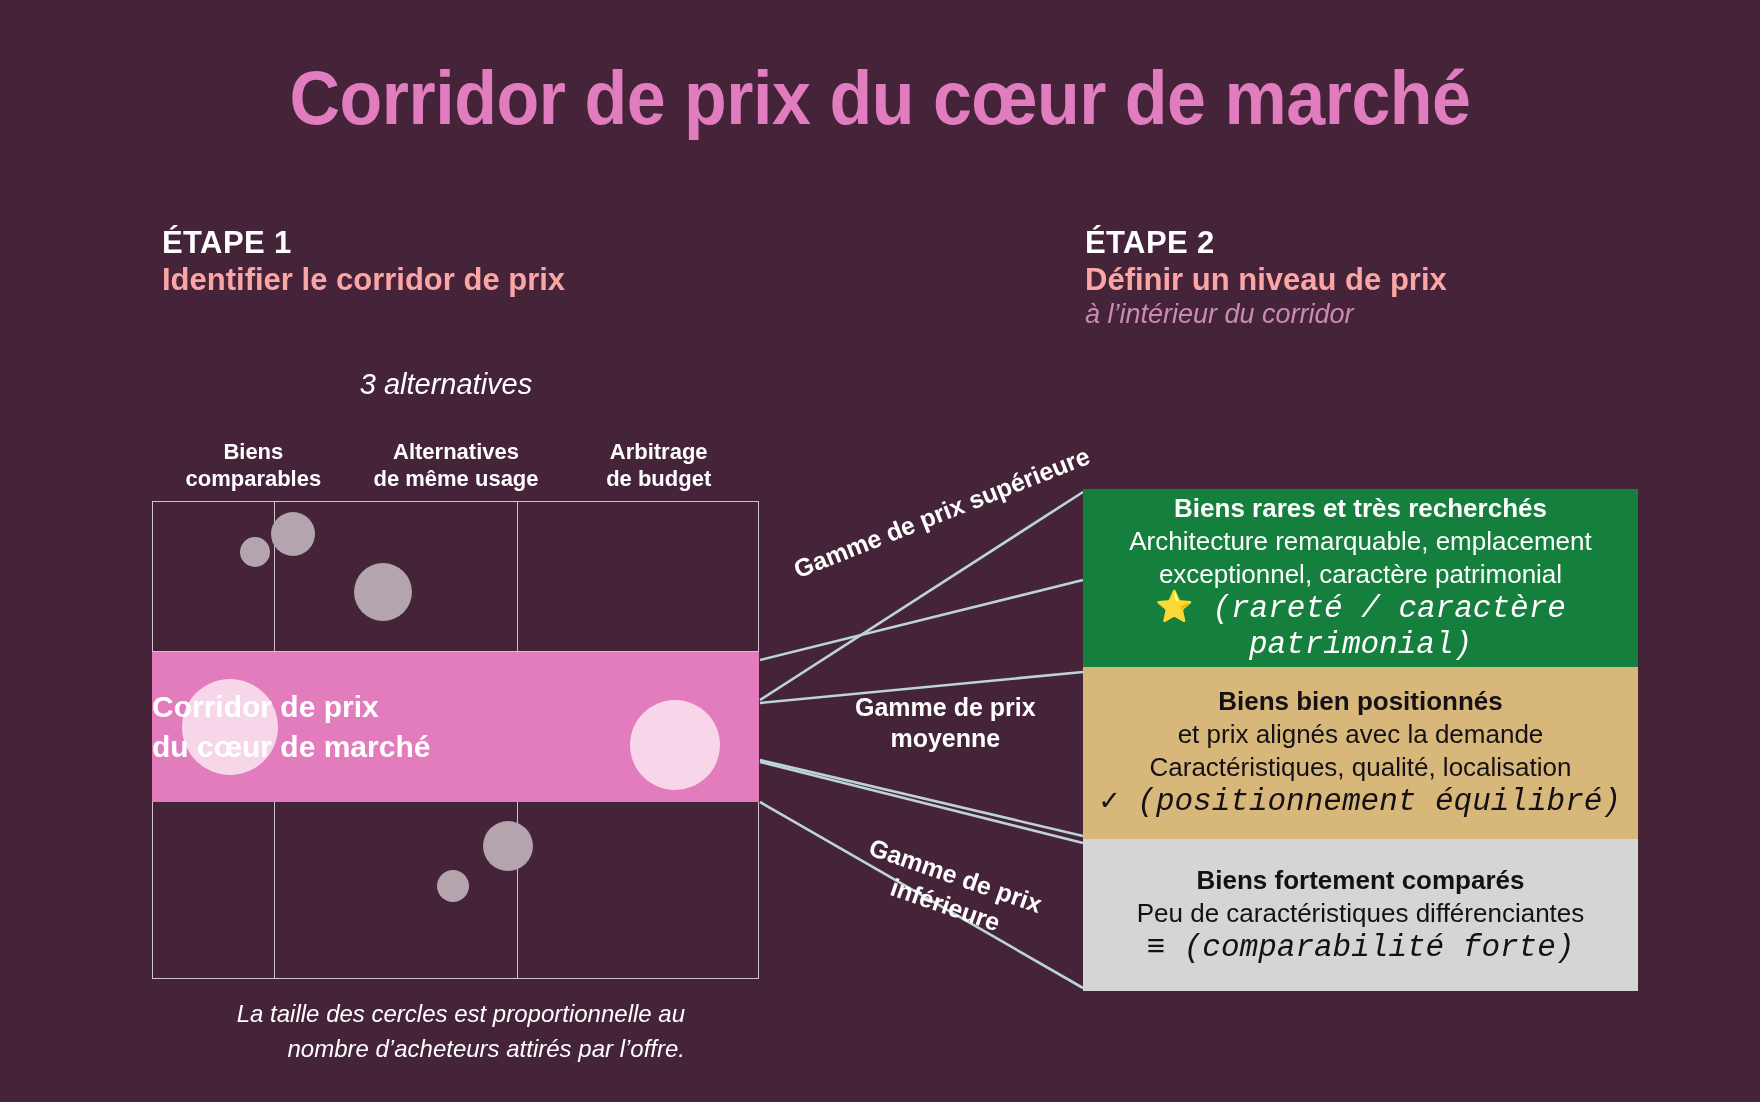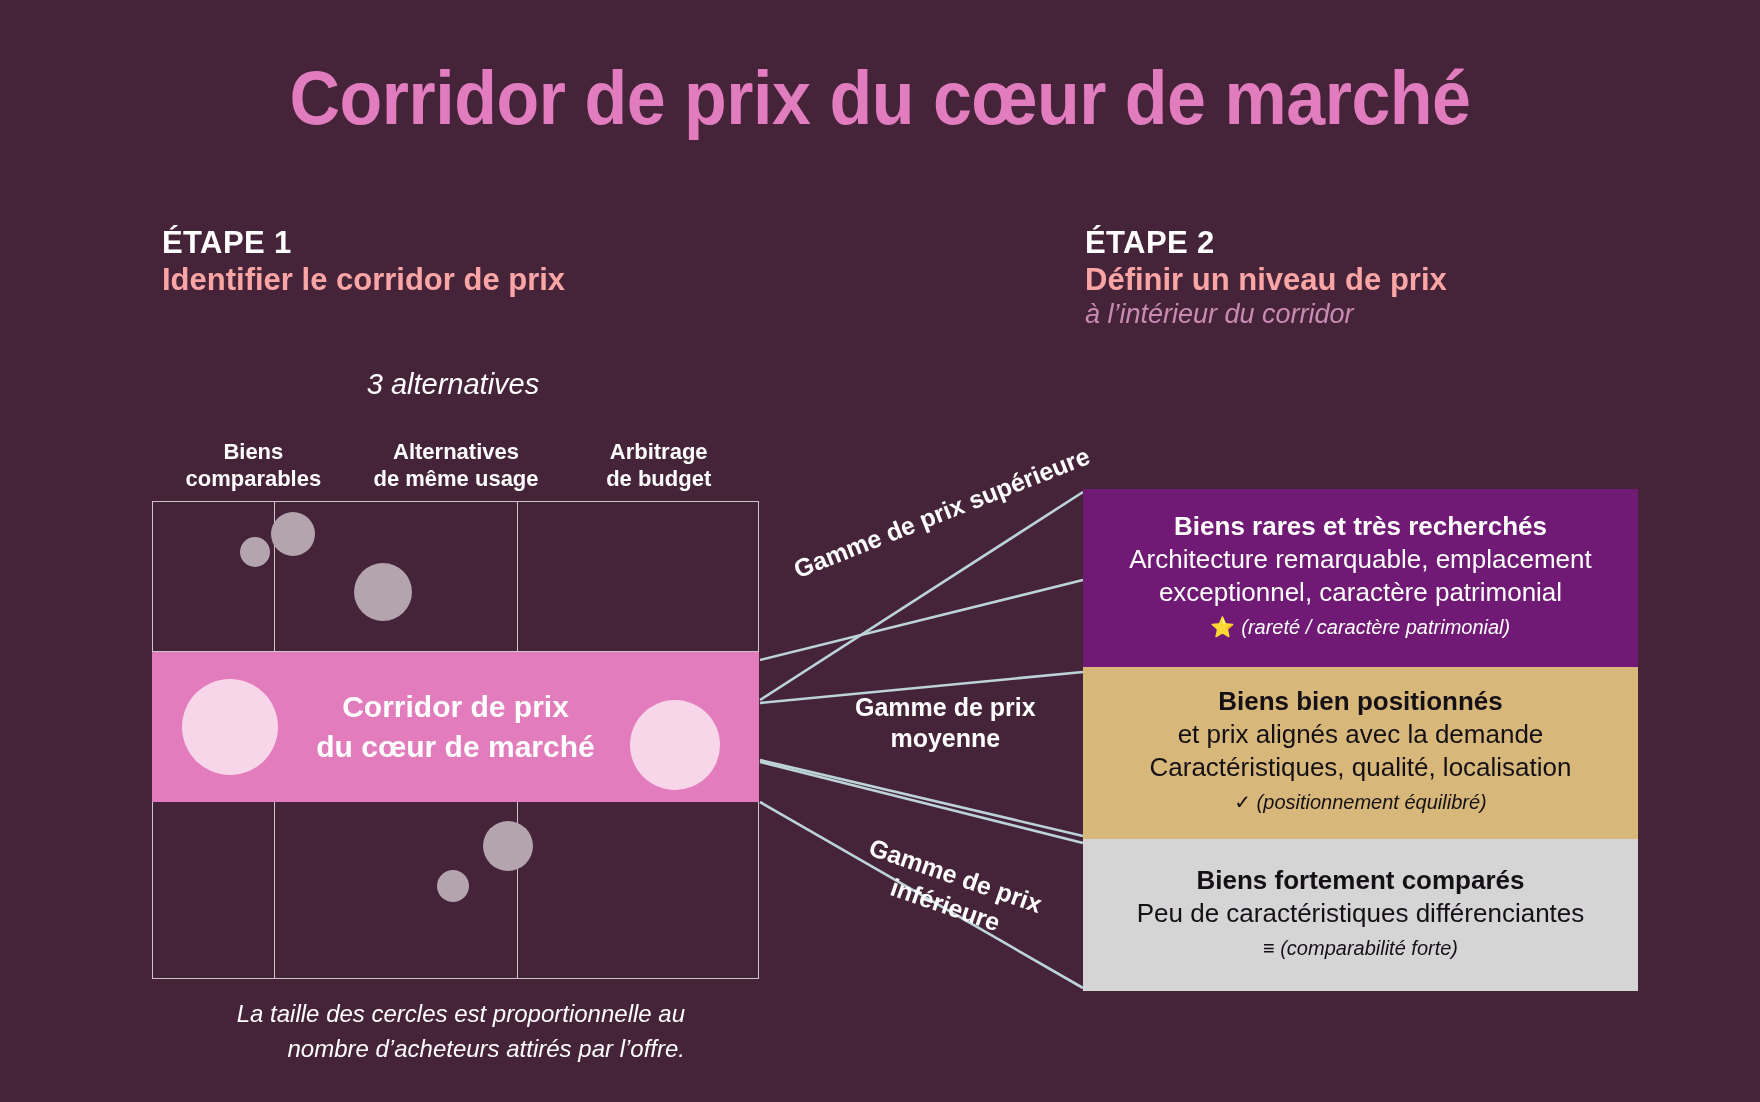--- a/index.html
+++ b/index.html
@@ -34,21 +34,21 @@
     font-size:31px;line-height:37px;font-weight:bold;color:#fca5a5;
   }
   .step .sub{
     font-size:27px;line-height:33px;font-style:italic;color:#c98bb2;
   }
   #step1{left:162px;top:224px;}
   #step2{left:1085px;top:224px;}
 
   
   #alt-caption{
-    position:absolute;left:238px;top:368px;width:430px;
+    position:absolute;left:231px;top:368px;width:430px;
     text-align:center;font-size:29px;font-style:italic;color:#ffffff;
   }
   #col-headers{
     position:absolute;left:152px;top:438px;width:608px;
     display:flex;
   }
   #col-headers .col{
     flex:1 1 0;text-align:center;
     font-size:22px;line-height:27px;font-weight:bold;color:#ffffff;
   }
@@ -68,21 +68,21 @@
     background:#b3a4ae;
   }
   
   #corridor{
     position:absolute;left:152px;top:652px;width:607px;height:150px;
     background:#e37cbd;
     box-sizing:border-box;
   }
   #corridor .ctext{
     position:absolute;left:0;top:0;width:607px;height:150px;
-    display:flex;flex-direction:column;align-items:center;justify-content:center;
+    display:flex;flex-direction:column;align-items:flex-start;justify-content:center;
     font-size:30px;line-height:40px;font-weight:bold;color:#ffffff;
     text-align:center;
   }
   .bubble-pale{
     position:absolute;border-radius:50%;background:#f7d6e9;
   }
   #footnote{
     position:absolute;left:155px;top:996px;width:530px;
     font-size:24px;line-height:35px;font-style:italic;color:#ffffff;text-align:right;
   }
@@ -108,23 +108,23 @@
     display:flex;flex-direction:column;align-items:center;justify-content:center;
     text-align:center;
   }
   .panel .p-title{
     font-size:26px;line-height:34px;font-weight:bold;
   }
   .panel .p-body{
     font-size:26px;line-height:33px;
   }
   .panel .p-tag{
-    font-size:20px;line-height:36px;font-style:italic;
-  }
-  #panel-high{top:489px;height:178px;background:#701a75;color:#ffffff;}
+    font-size:31px;line-height:36px;font-style:italic;font-family:Liberation Mono, monospace;
+  }
+  #panel-high{top:489px;height:178px;background:#15803d;color:#ffffff;}
   #panel-mid{top:667px;height:172px;background:#d7b87a;color:#151015;}
   #panel-low{top:839px;height:152px;background:#d5d5d5;color:#151015;}
   .star{font-style:normal;}
 </style>
 </head>
 <body>
 
 <div id="stage">
 
   <div class="title">Corridor de prix du cœur de marché</div>

